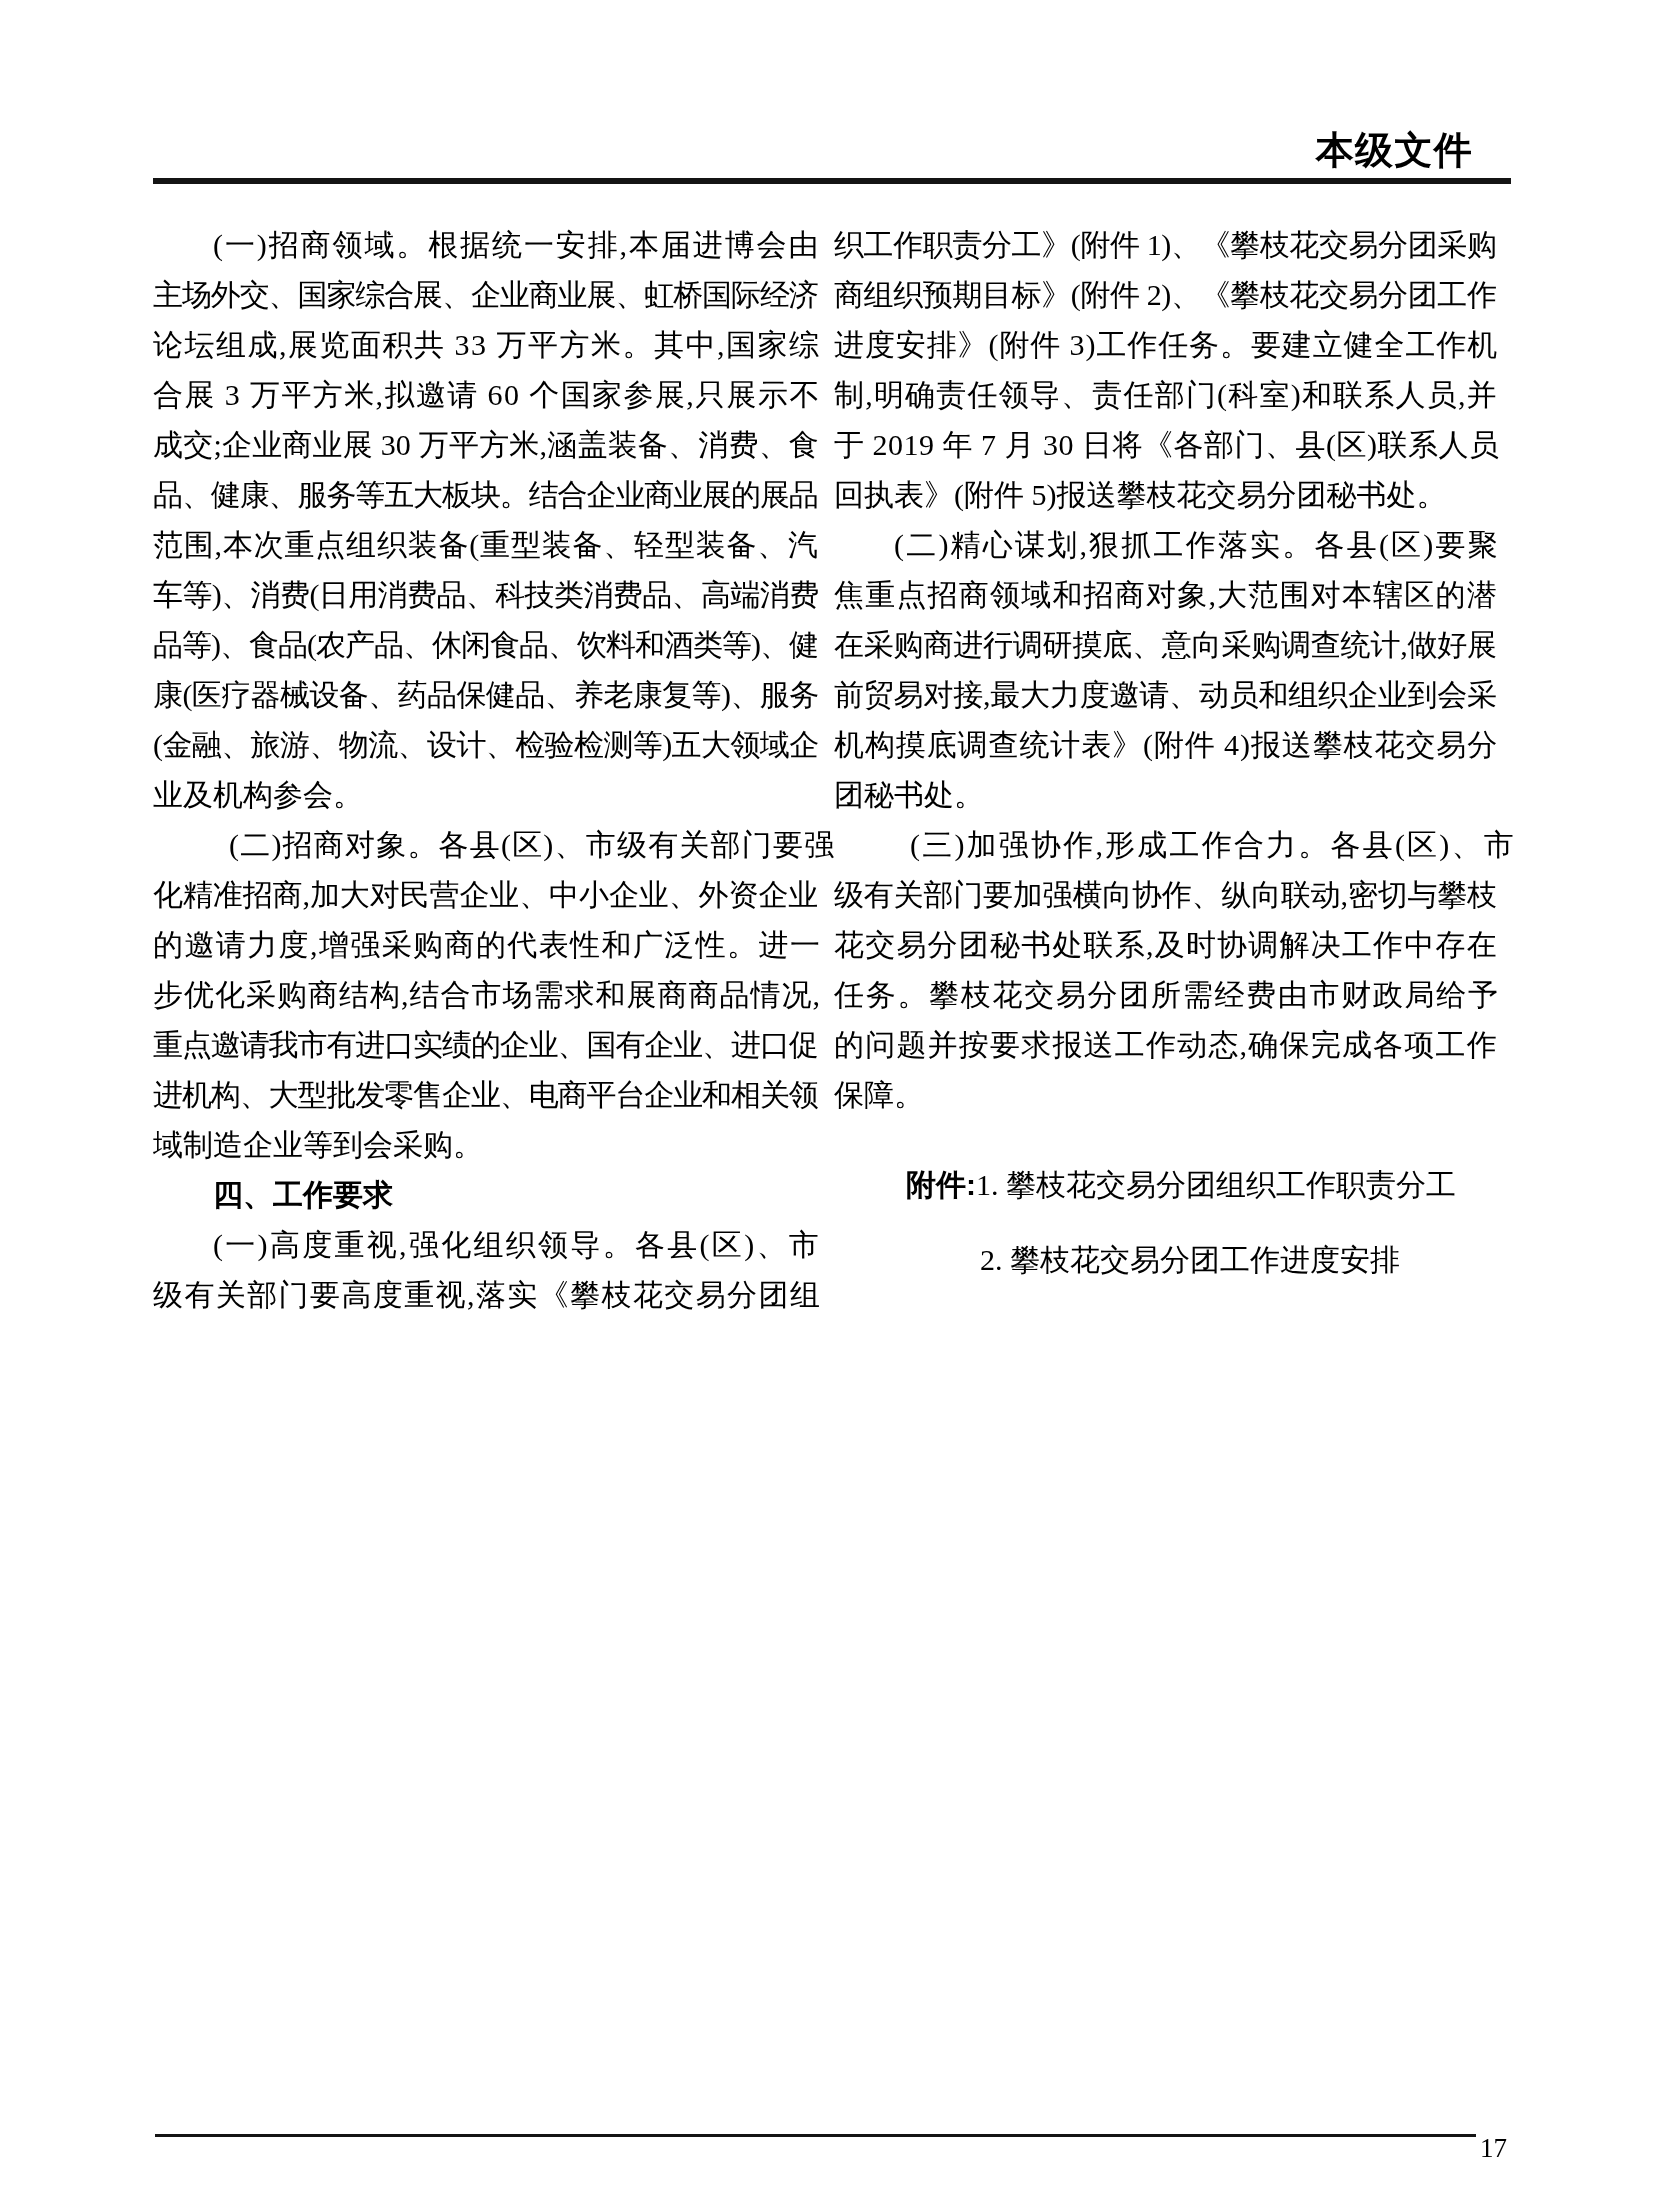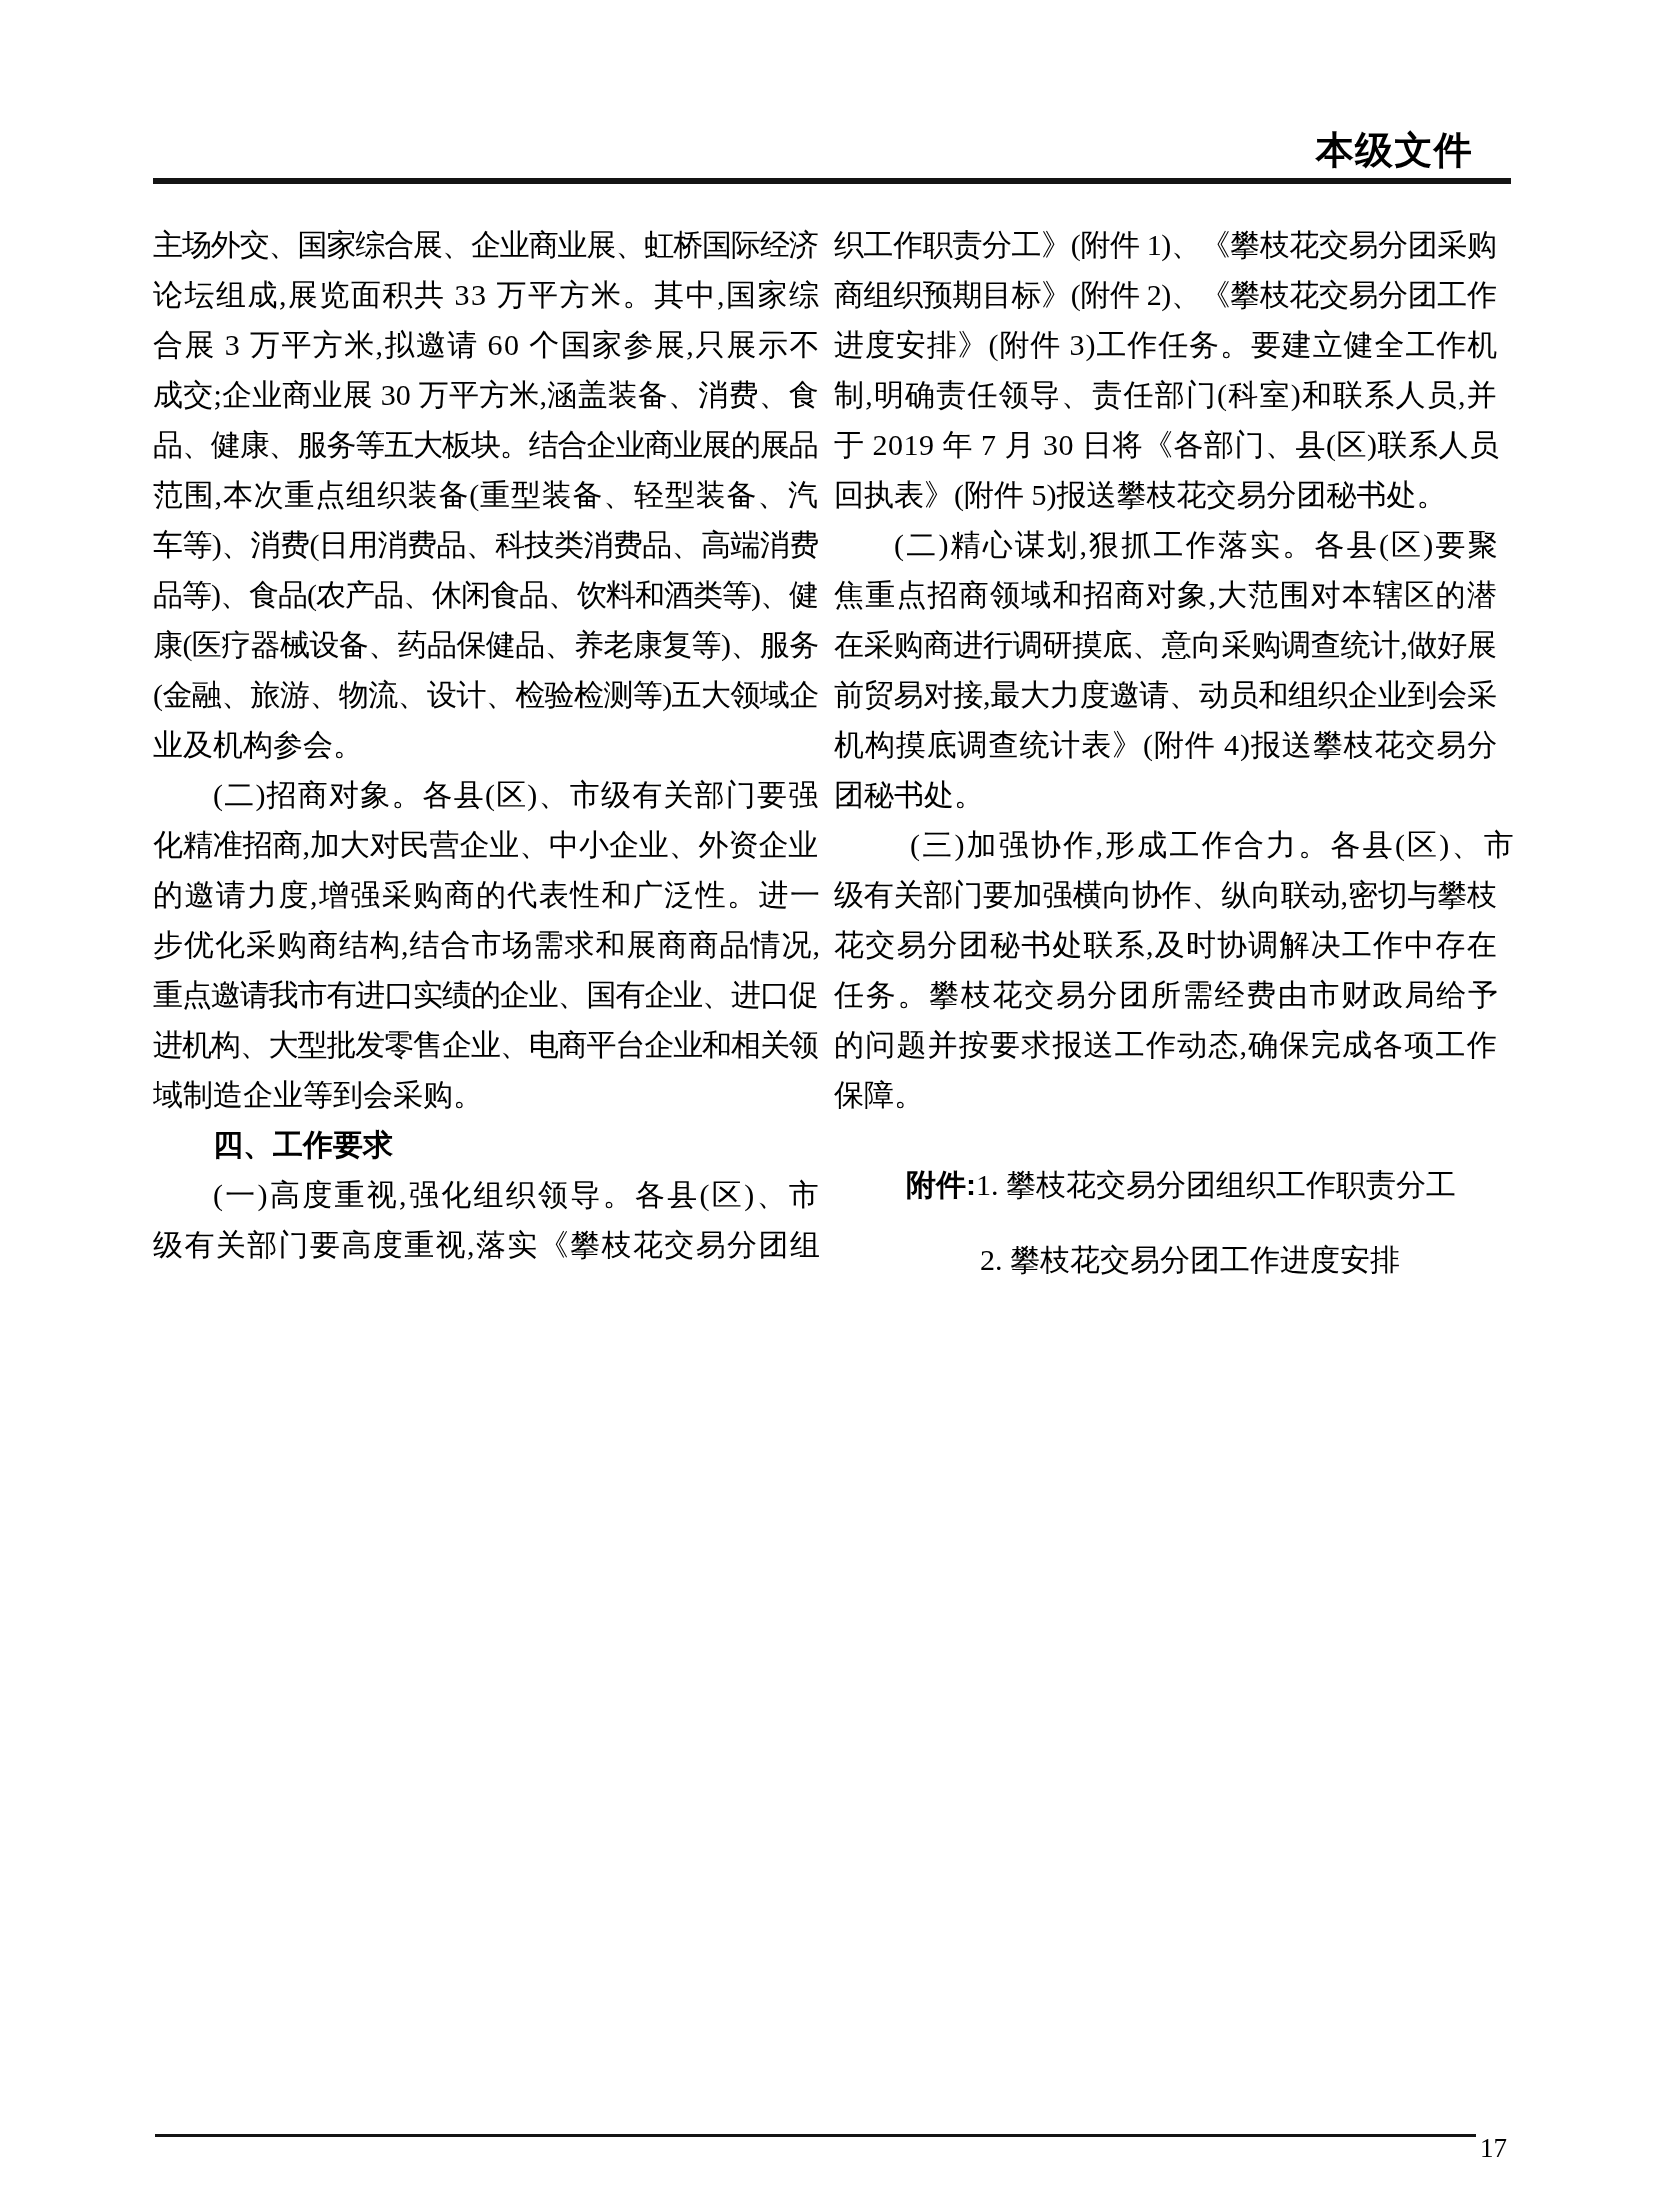--- a/index.html
+++ b/index.html
@@ -63,32 +63,33 @@
 
 <div class="page">
 
   <div>
     <div class="header-title">本级文件</div>
     <div class="header-rule"></div>
   </div>
 
   <div class="column col-left">
     <div id="col-left-lines">
+        <div class="line just indent"><span style="letter-spacing: 1.9px;">(一)招商领域。根据统一安排,本届进博会由</span></div>
         <div class="line just"><span style="letter-spacing: -1.1px;">主场外交、国家综合展、企业商业展、虹桥国际经济</span></div>
         <div class="line just"><span style="letter-spacing: 1.5px;">论坛组成,展览面积共 33 万平方米。其中,国家综</span></div>
         <div class="line just"><span style="letter-spacing: 1.4px;">合展 3 万平方米,拟邀请 60 个国家参展,只展示不</span></div>
         <div class="line just"><span style="letter-spacing: 0.2px;">成交;企业商业展 30 万平方米,涵盖装备、消费、食</span></div>
         <div class="line just"><span style="letter-spacing: -1.1px;">品、健康、服务等五大板块。结合企业商业展的展品</span></div>
         <div class="line just"><span style="letter-spacing: 0.8px;">范围,本次重点组织装备(重型装备、轻型装备、汽</span></div>
         <div class="line just"><span style="letter-spacing: -0.6px;">车等)、消费(日用消费品、科技类消费品、高端消费</span></div>
         <div class="line just"><span style="letter-spacing: -1px;">品等)、食品(农产品、休闲食品、饮料和酒类等)、健</span></div>
         <div class="line just"><span style="letter-spacing: -0.6px;">康(医疗器械设备、药品保健品、养老康复等)、服务</span></div>
         <div class="line just"><span style="letter-spacing: -0.6px;">(金融、旅游、物流、设计、检验检测等)五大领域企</span></div>
         <div class="line"><span>业及机构参会。</span></div>
-        <div class="line just indent"><span style="letter-spacing: 1.2px;">(二)招商对象。各县(区)、市级有关部门要强</span></div>
+        <div class="line just indent"><span style="letter-spacing: 1.2px; margin-left: 16px;">(二)招商对象。各县(区)、市级有关部门要强</span></div>
         <div class="line just"><span style="letter-spacing: -0.1px;">化精准招商,加大对民营企业、中小企业、外资企业</span></div>
         <div class="line just"><span style="letter-spacing: 1.4px;">的邀请力度,增强采购商的代表性和广泛性。进一</span></div>
         <div class="line just"><span style="letter-spacing: 1px;">步优化采购商结构,结合市场需求和展商商品情况,</span></div>
         <div class="line just"><span style="letter-spacing: -1.1px;">重点邀请我市有进口实绩的企业、国有企业、进口促</span></div>
         <div class="line just"><span style="letter-spacing: -1.1px;">进机构、大型批发零售企业、电商平台企业和相关领</span></div>
         <div class="line"><span>域制造企业等到会采购。</span></div>
         <div class="line indent bold"><span>四、工作要求</span></div>
         <div class="line just indent"><span style="letter-spacing: 2.3px; margin-top: 32px;">(一)高度重视,强化组织领导。各县(区)、市</span></div>
         <div class="line just"><span style="letter-spacing: 1.4px;">级有关部门要高度重视,落实《攀枝花交易分团组</span></div>
       </div>

